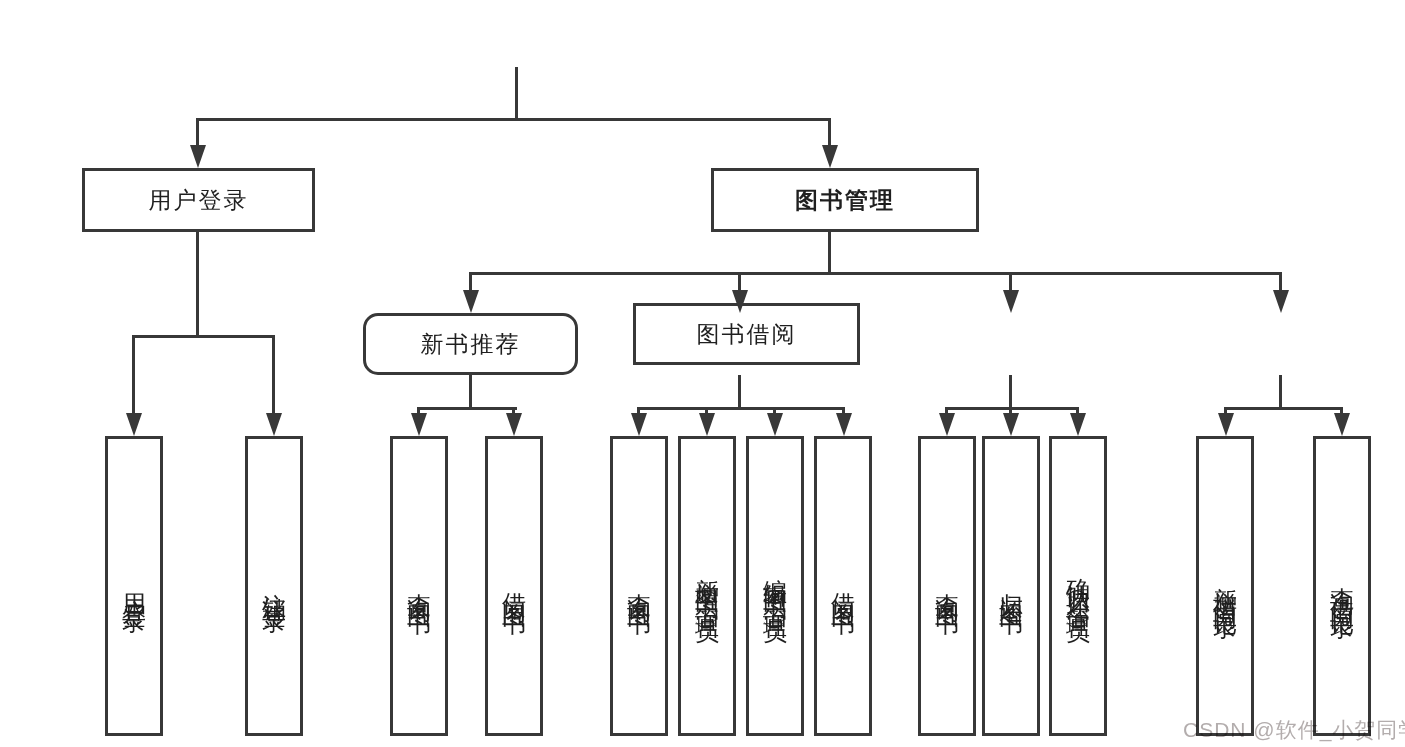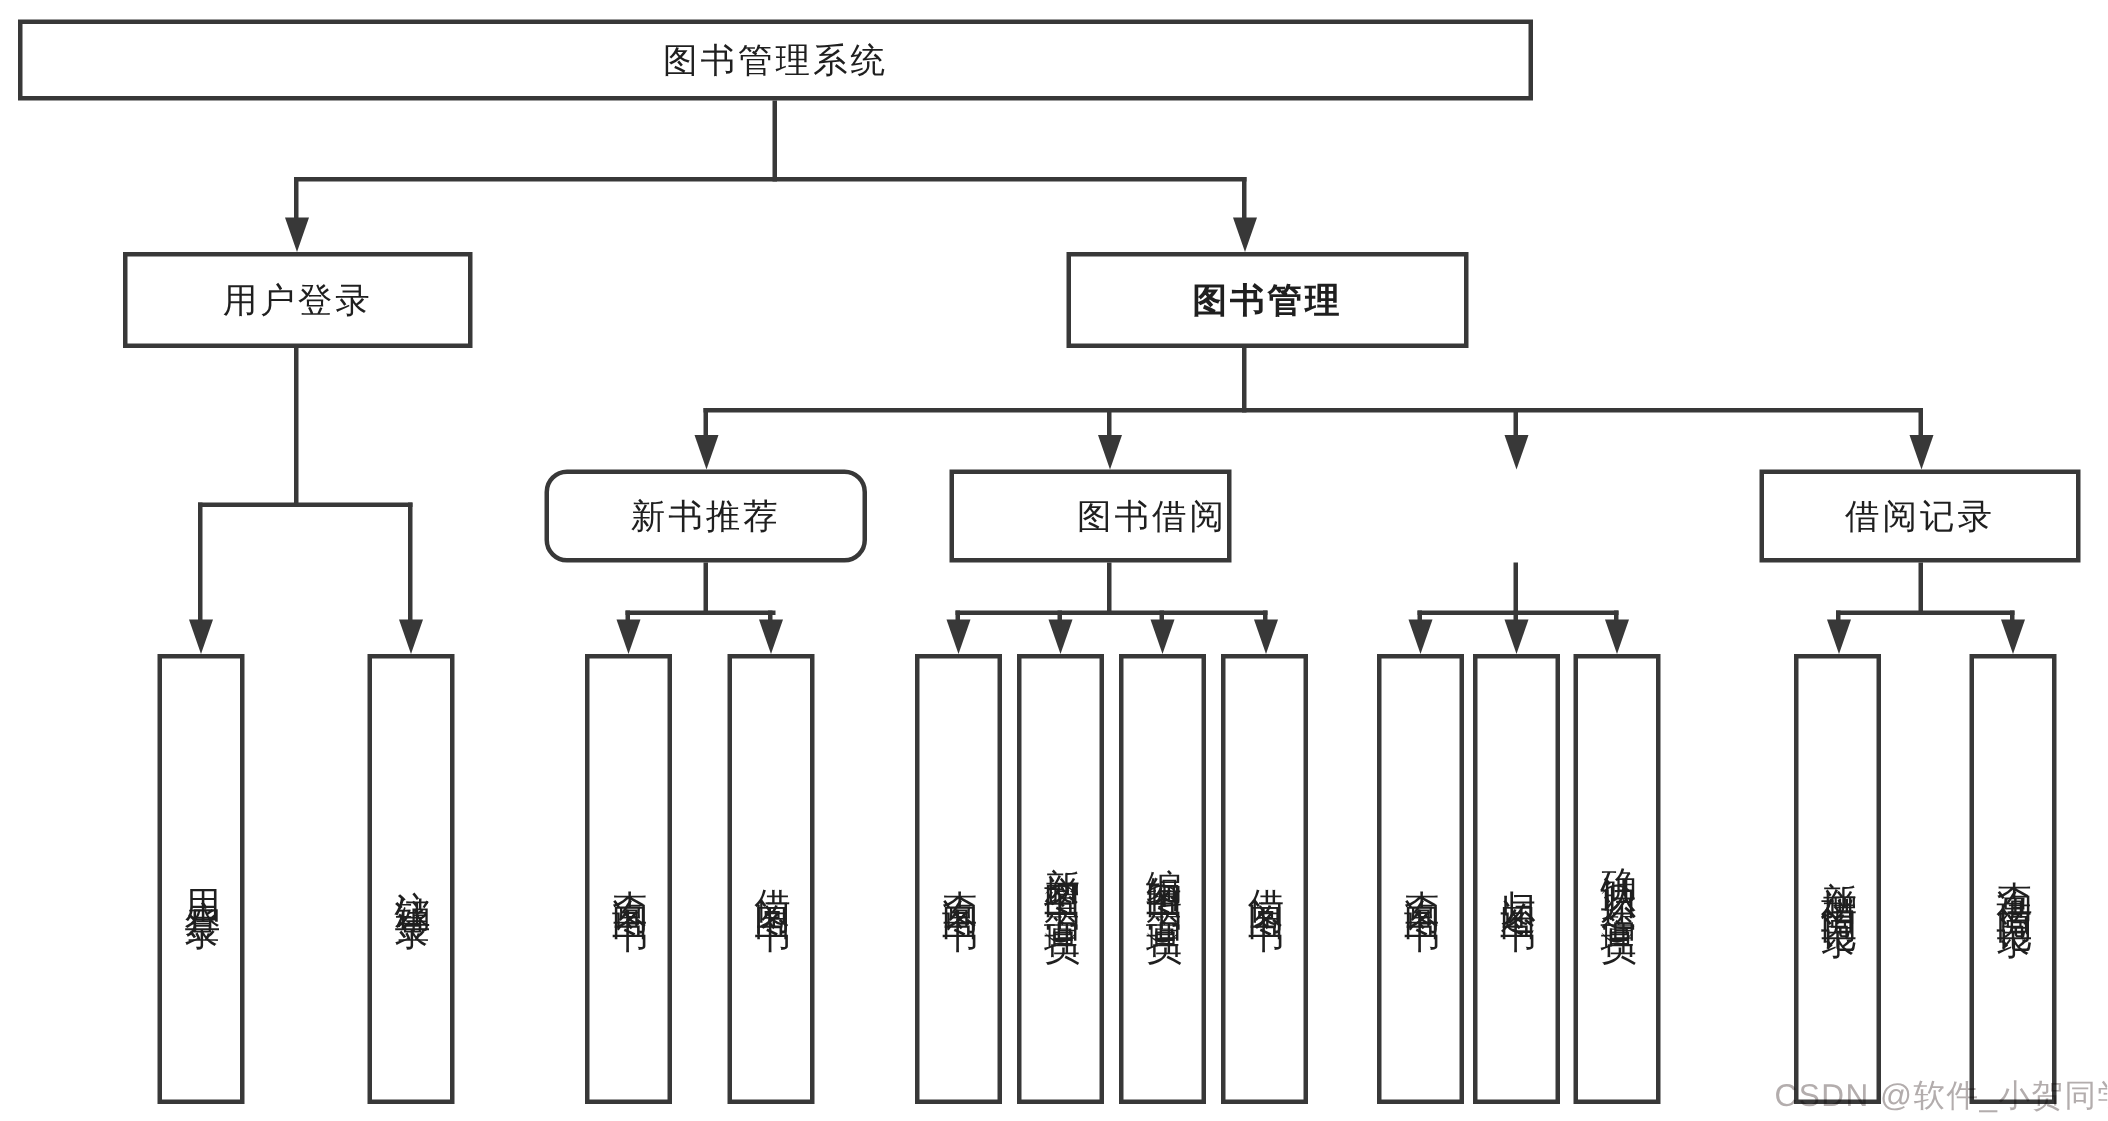--- a/index.html
+++ b/index.html
@@ -45,39 +45,33 @@
     mix-blend-mode:multiply;
     white-space:nowrap;
     z-index:50;
   }
 </style>
 </head>
 <body>
 
 <div id="stage">
 
-  <div class="box hnode" style="left:12px;top:13px;width:1010px;height:54px;">
-    <span>图书管理系统</span>
-  </div>
 
   <div class="box hnode" style="left:82px;top:168px;width:233px;height:64px;">
     <span>用户登录</span>
   </div>
   <div class="box hnode" style="left:711px;top:168px;width:268px;height:64px;font-weight:bold;">
     <span>图书管理</span>
   </div>
 
   <div class="box hnode" style="left:363px;top:313px;width:215px;height:62px;border-radius:15px;">
     <span>新书推荐</span>
   </div>
-  <div class="box hnode" style="left:633px;top:313px;width:188px;height:62px;justify-content:flex-end;">
+  <div class="box hnode" style="left:633px;top:303px;width:227px;height:62px;">
     <span>图书借阅</span>
-  </div>
-  <div class="box hnode" style="left:1173px;top:313px;width:214px;height:62px;">
-    <span>借阅记录</span>
   </div>
 
   <div class="box leaf" style="left:105px;top:436px;width:58px;height:300px;">
     <span>用户登录</span>
   </div>
   <div class="box leaf" style="left:245px;top:436px;width:58px;height:300px;">
     <span>注销登录</span>
   </div>
 
   <div class="box leaf" style="left:390px;top:436px;width:58px;height:300px;">

